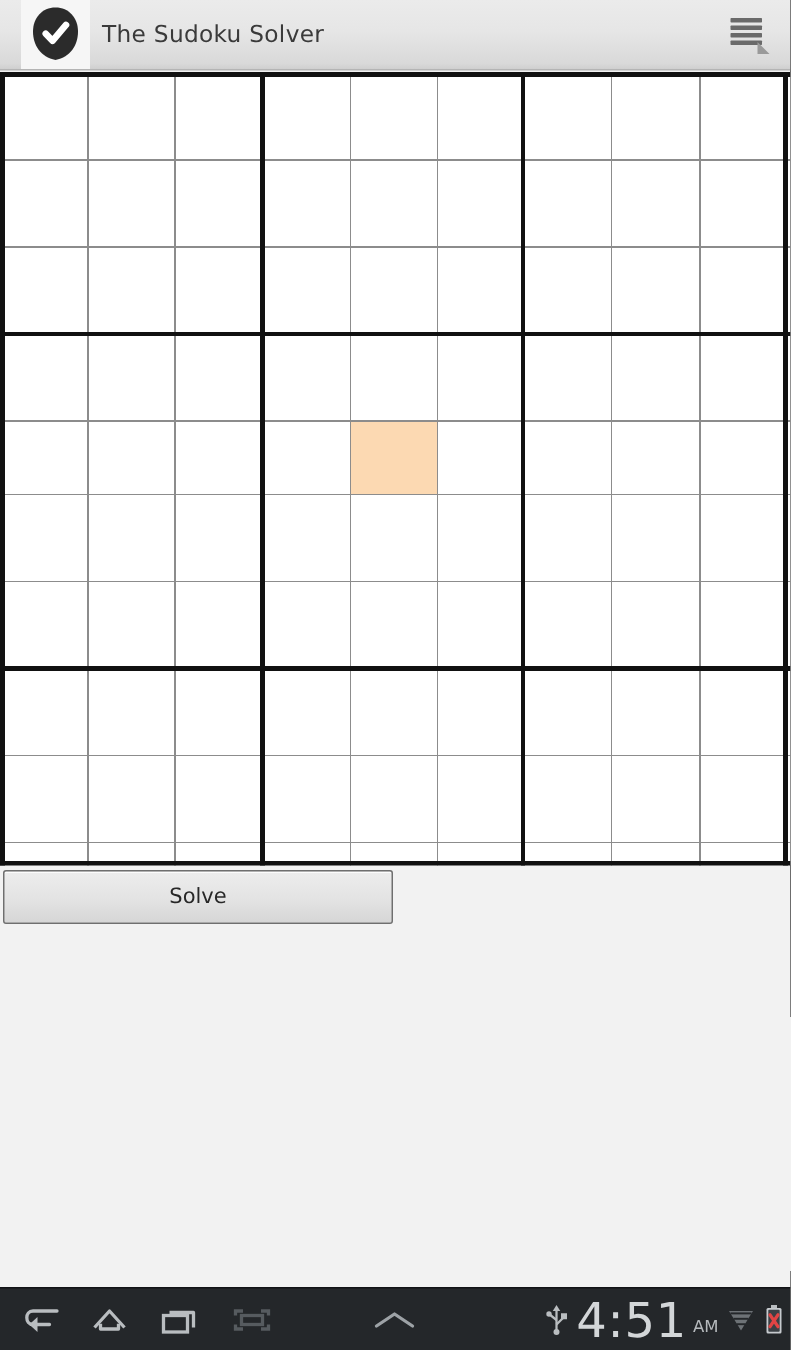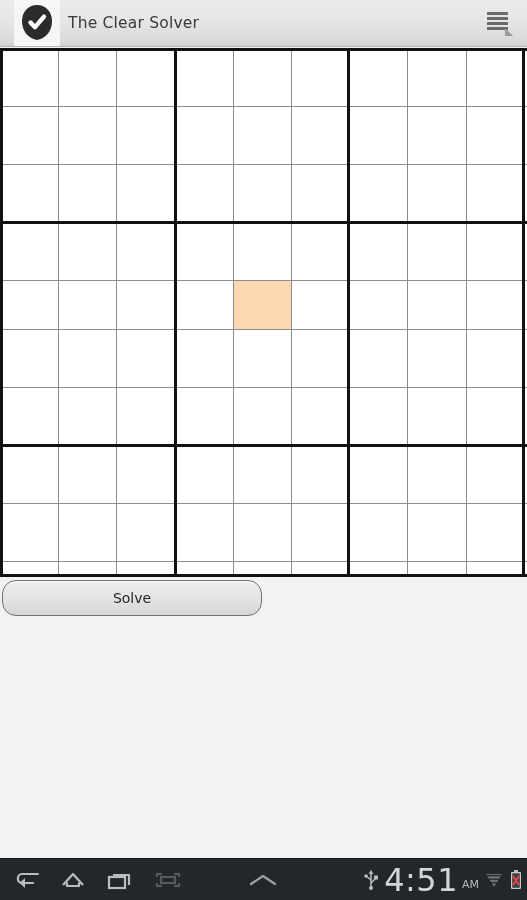--- a/index.html
+++ b/index.html
@@ -78,21 +78,21 @@
     top: 580px;
     width: 527px;
     height: 38px;
   }
   .app-btn {
     position: absolute;
     top: 0;
     height: 36px;
     background: linear-gradient(to bottom, #ededed 0%, #e3e3e3 55%, #d6d6d6 100%);
     border: 1px solid #6f6f6f;
-    border-radius: 14px;
+    border-radius: 2px;
     box-sizing: border-box;
     font-family: "DejaVu Sans", sans-serif;
     font-size: 14px;
     color: #272727;
     display: flex;
     align-items: center;
     justify-content: center;
     cursor: pointer;
     box-shadow: inset 0 1px 0 rgba(255,255,255,0.85);
   }
@@ -171,21 +171,21 @@
   <div id="titlebar">
 
     <div id="app-icon-box">
       <svg width="36" height="38" viewBox="0 0 36 38">
         <path d="M18 1 C27 1 33 8 33 17 C33 26 28 34 18 36 C8 34 3 26 3 17 C3 8 9 1 18 1 Z" fill="#2b2b2b"></path>
         <circle cx="18" cy="18" r="10.5" fill="#ffffff" opacity="0"></circle>
         <path d="M11.5 18.5 L16 23.2 L25 12.6" fill="none" stroke="#ffffff" stroke-width="4.4" stroke-linecap="round" stroke-linejoin="round"></path>
       </svg>
     </div>
 
-    <div id="app-title">The Clear Solver</div>
+    <div id="app-title">The Sudoku Solver</div>
 
     <div id="menu-button">
       <svg width="30" height="28" viewBox="0 0 30 28">
         <g fill="#6a6a6a">
           <rect x="3" y="3" width="21" height="3" rx="0.5"></rect>
           <rect x="3" y="8" width="21" height="3" rx="0.5"></rect>
           <rect x="3" y="13" width="21" height="3" rx="0.5"></rect>
           <rect x="3" y="18" width="21" height="3" rx="0.5"></rect>
         </g>
         <path d="M21 19 L29 27 L21 27 Z" fill="#9a9a9a"></path>

